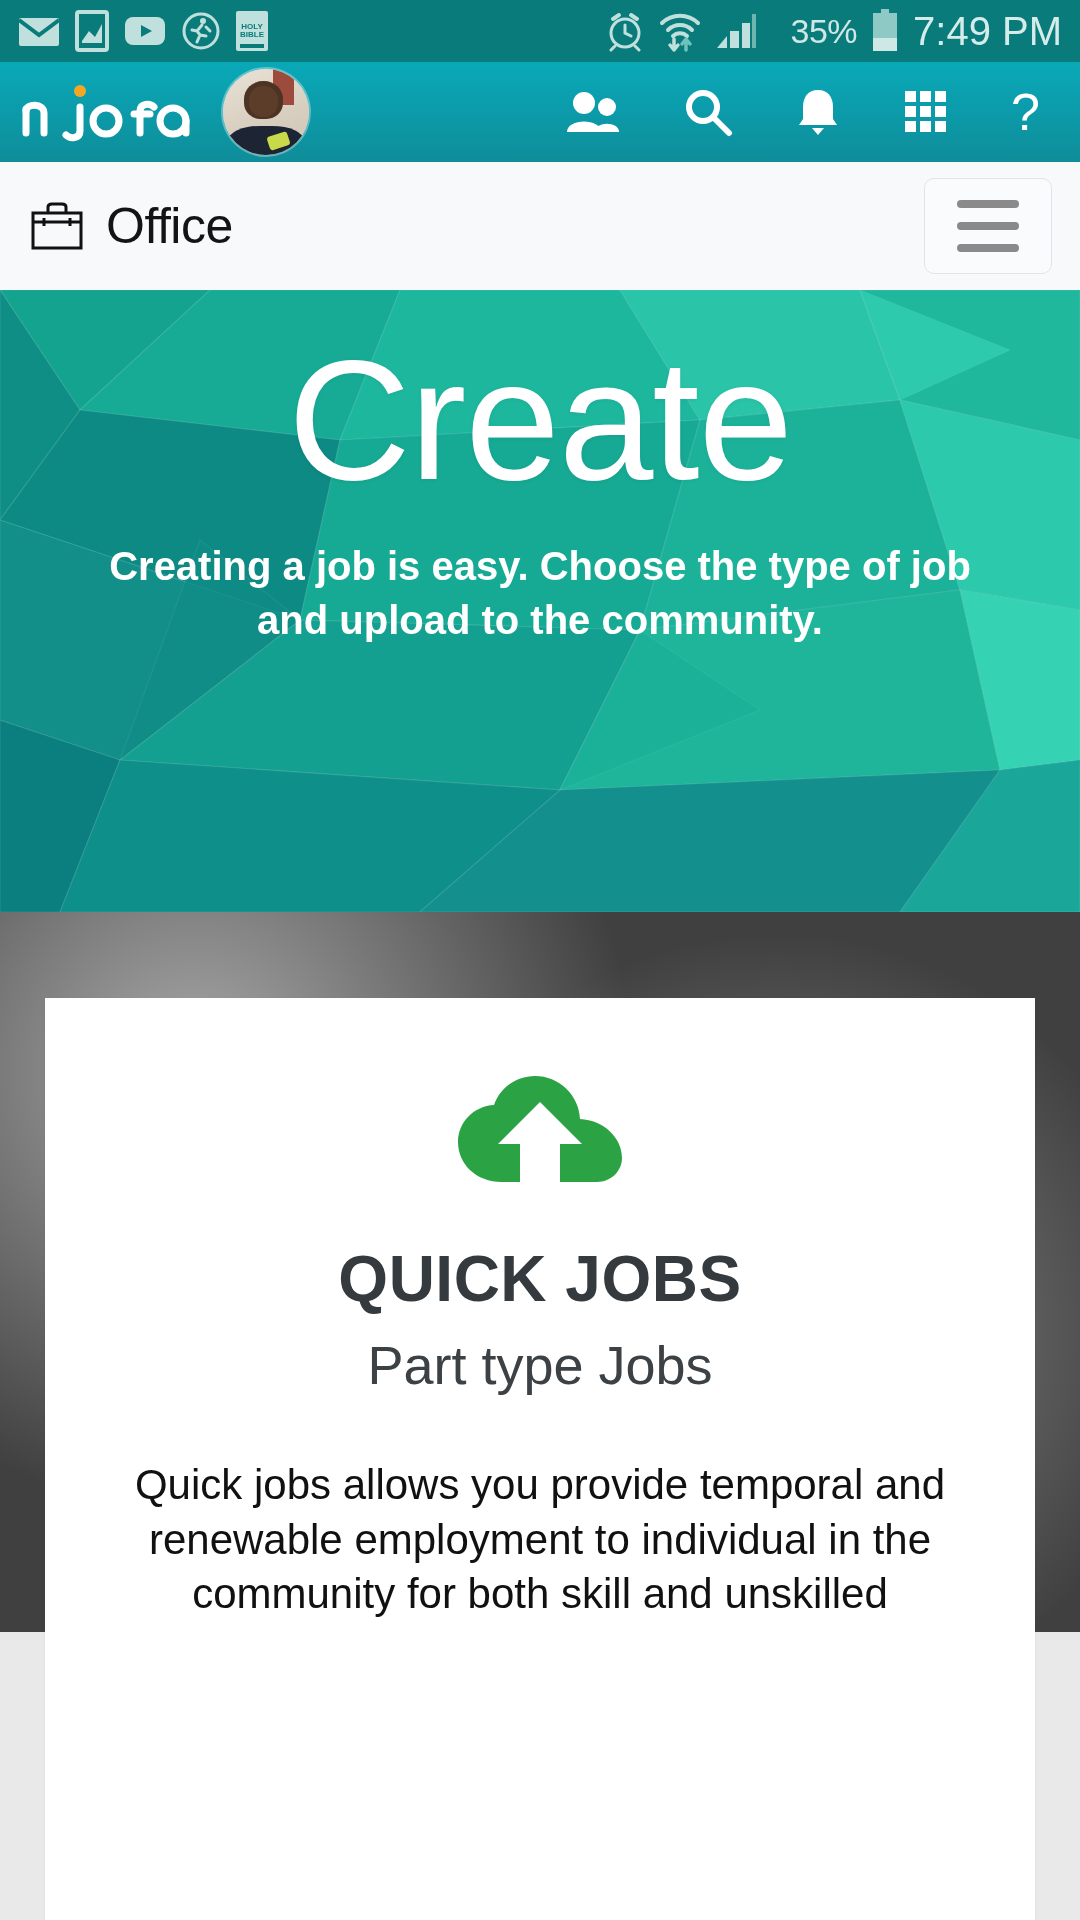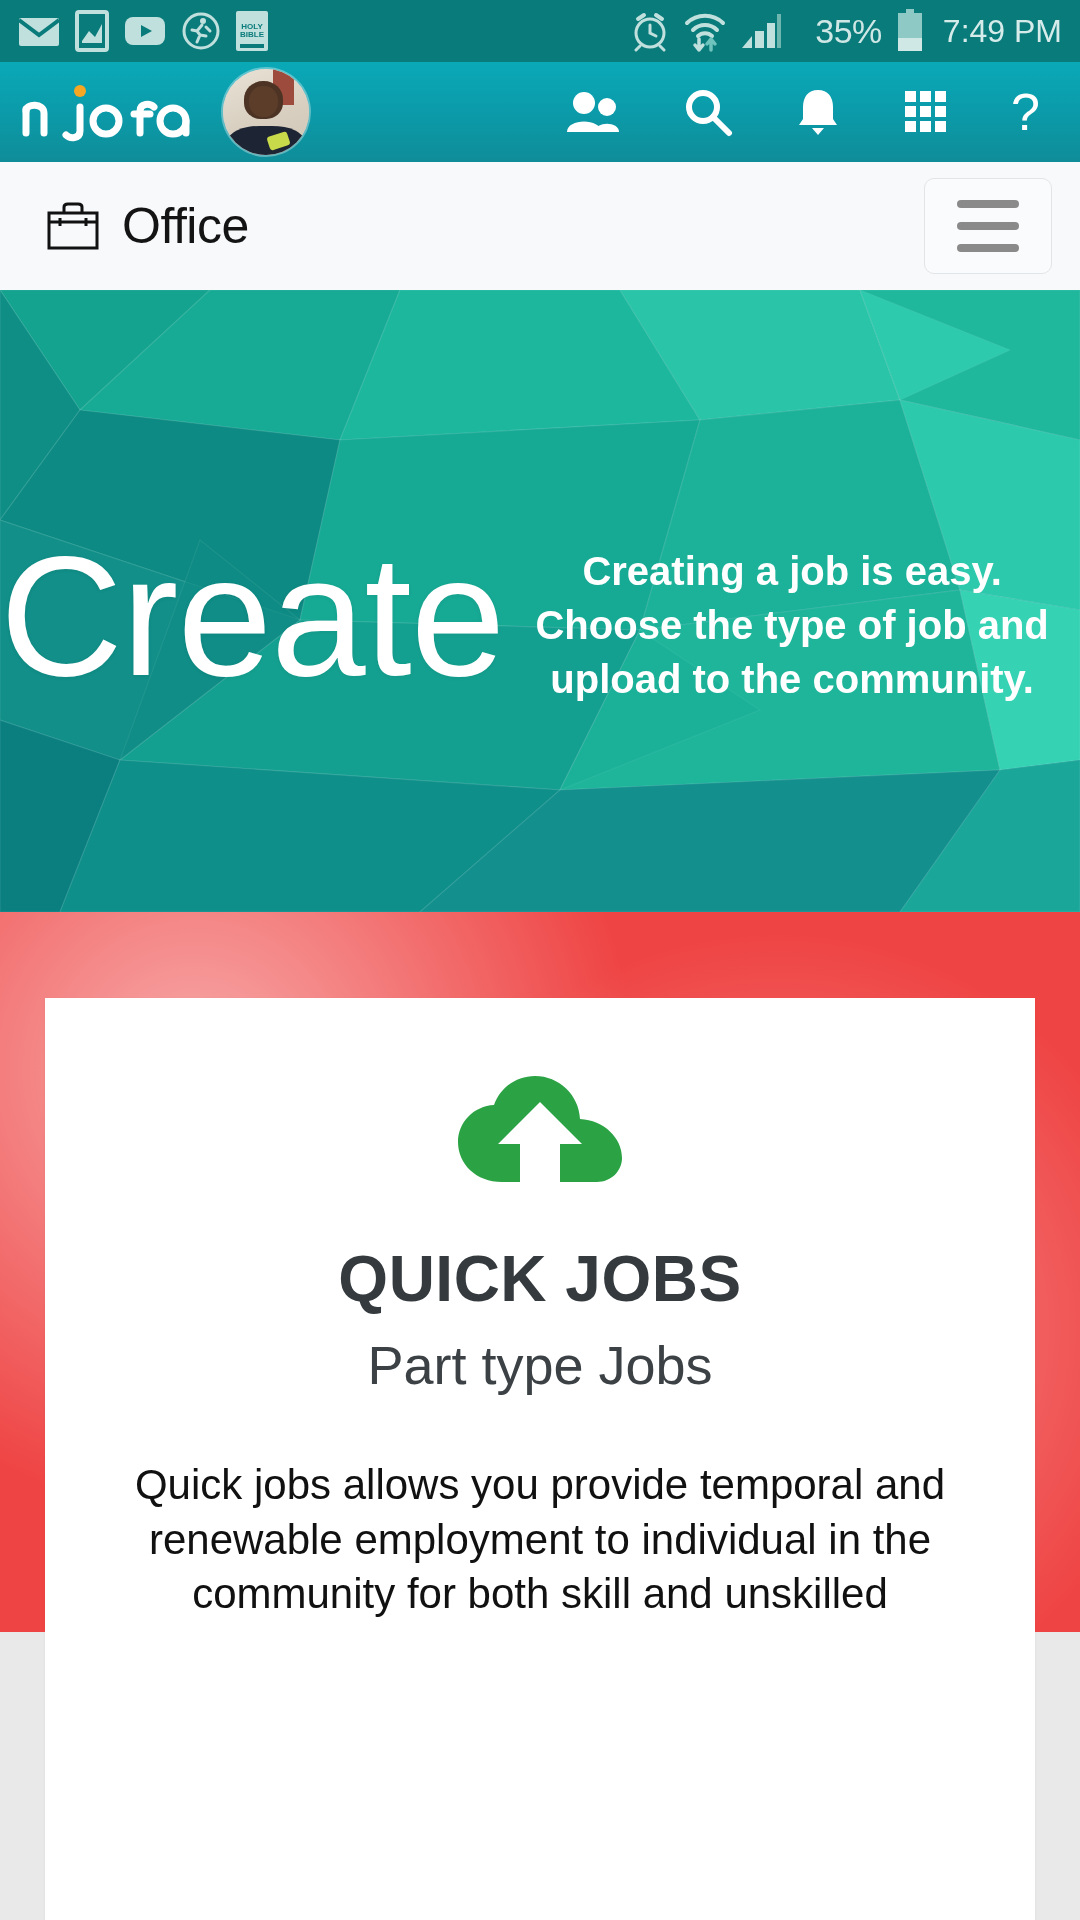--- a/index.html
+++ b/index.html
@@ -19,22 +19,22 @@
   }
   .sb-left{ display:flex; align-items:center; gap:15px; }
   .sb-right{ display:flex; align-items:center; gap:13px; }
   .sb-ico{ display:block; }
   .sb-pct{
     color:#cfe8e6; font-size:34px; font-weight:400; letter-spacing:-0.5px;
     font-family:"Liberation Sans", sans-serif;
     margin-left:20px;
   }
   .sb-time{
-    color:#d6eceb; font-size:32px; font-weight:400; letter-spacing:0px;
-    margin-left:5px; font-family:"Liberation Sans", sans-serif;
+    color:#d6eceb; font-size:40px; font-weight:400; letter-spacing:0px;
+    font-family:"Liberation Sans", sans-serif;
   }
   .bible{
     width:32px;height:40px;background:#bfe0dd;border-radius:2px;
     display:flex;flex-direction:column;align-items:center;justify-content:center;
     position:relative;
   }
   .bible span{
     font-size:8px;color:#0a7b7b;line-height:8px;font-weight:bold;
     font-family:"Liberation Sans", sans-serif;
   }
@@ -72,21 +72,21 @@
     gap:62px; padding-right:40px;
   }
   .hdr-ico{ display:flex; align-items:center; justify-content:center; }
   .qmark{ color:#fff; font-size:52px; font-weight:400; line-height:1;
           font-family:"Liberation Sans", sans-serif; }
 
   
   .subbar{
     position:relative; height:128px; width:100%;
     background:#f7f9fa;
-    display:flex; align-items:center; padding:0 28px 0 46px;gap:40px;
+    display:flex; align-items:center; padding:0 28px 0 30px;gap:40px;
   }
   .office-left{ display:flex; align-items:center; gap:22px; }
   .office-title{
     font-size:50px; color:#141414; font-weight:400; letter-spacing:-0.5px;
     font-family:"Liberation Sans", sans-serif;
   }
   .menu-btn{
     margin-left:auto; width:128px; height:96px;
     border:1px solid #e2e5e7; border-radius:10px; background:#fafbfc;
     display:flex; flex-direction:column; align-items:center; justify-content:center;
@@ -94,39 +94,39 @@
   }
   .menu-btn i{ display:block; width:62px; height:8px; background:#8a8a8a; border-radius:4px; }
 
   
   .hero{
     position:relative; width:100%; height:622px; overflow:hidden;
     background:#13a08d;
   }
   .hero svg.poly{ position:absolute; inset:0; width:100%; height:100%; display:block; }
   .hero-inner{
-    position:absolute; inset:0; display:flex; flex-direction:row;
+    position:absolute; inset:0; display:flex; flex-direction:column;
     align-items:center; justify-content:flex-start; padding-top:30px;
   }
   .hero-title{
     color:#fff; font-size:170px; line-height:1.18; font-weight:300;
     text-align:center; letter-spacing:-1px;
     font-family:"Liberation Sans", sans-serif;
     text-shadow:0 1px 4px rgba(0,0,0,.06);
   }
   .hero-sub{
     color:#fff; font-size:40px; line-height:1.35; font-weight:700;
     text-align:center; margin-top:18px; max-width:900px;
     font-family:"Liberation Sans", sans-serif;
   }
 
   
   .content{
     position:relative; width:100%; height:720px;
-    background:#ef4444;
+    background:#404040;
   }
   .content::before{
     content:""; position:absolute; inset:0;
     background:
       radial-gradient(circle at 18% 22%, rgba(255,255,255,.55), transparent 42%),
       radial-gradient(circle at 72% 58%, rgba(255,255,255,.4), transparent 45%),
       radial-gradient(circle at 40% 85%, rgba(0,0,0,.025), transparent 40%);
   }
   .card{
     position:absolute; left:45px; top:86px; width:990px; height:930px;

